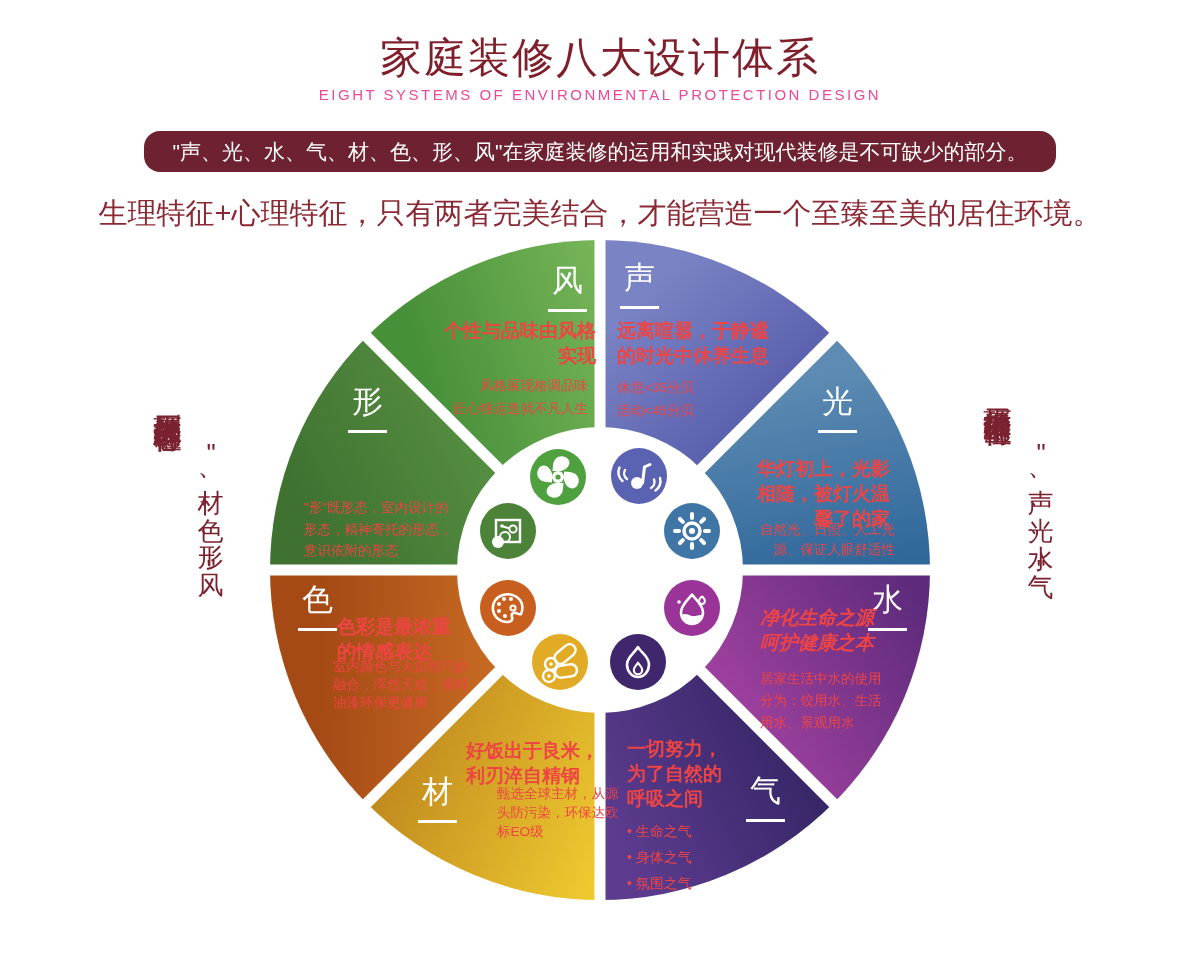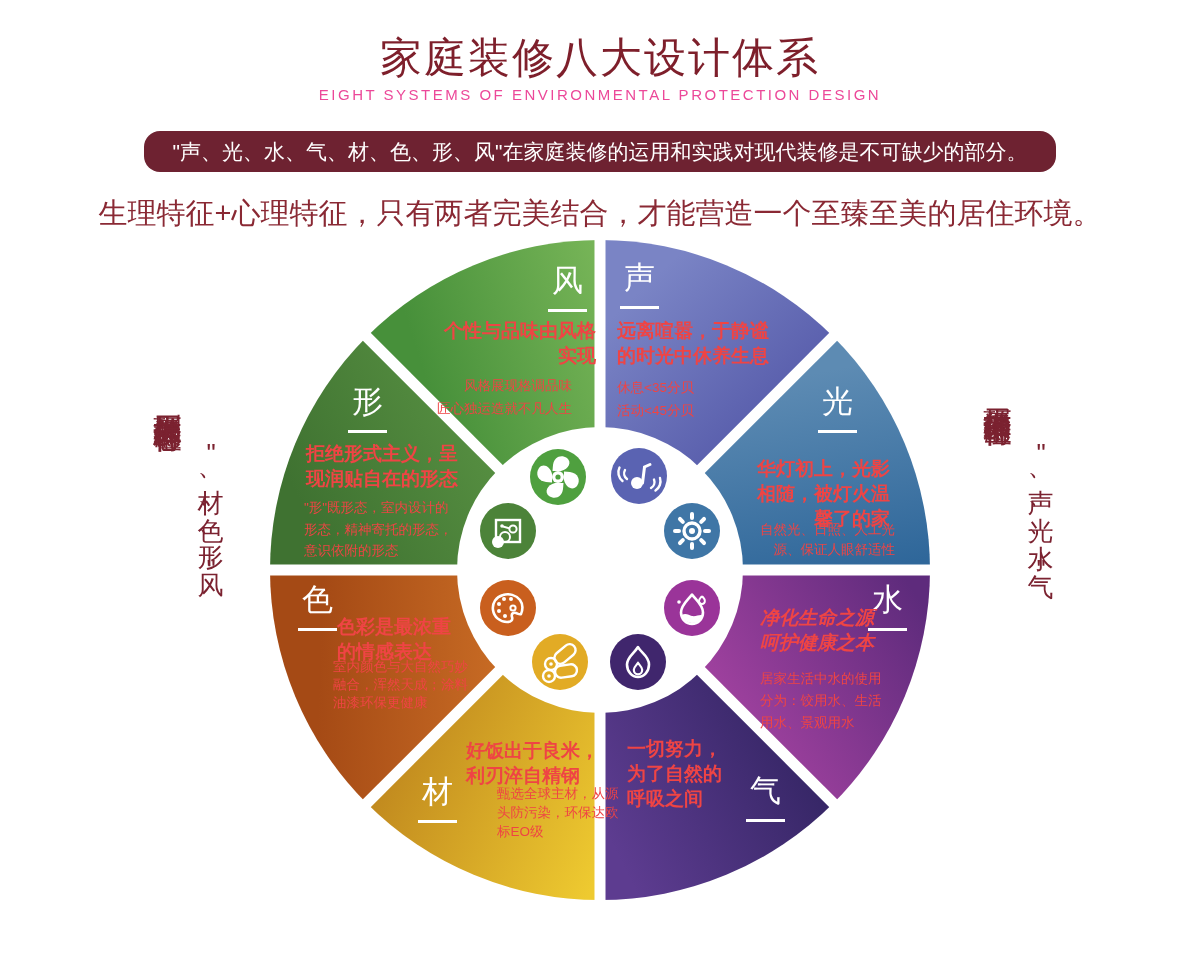--- a/index.html
+++ b/index.html
@@ -192,21 +192,21 @@
       <line x1="-5" y1="-4.5" x2="2" y2="-2.5" stroke="#fff" stroke-width="2"></line>
       <circle cx="5" cy="-2" r="3.6" fill="none" stroke="#fff" stroke-width="2"></circle>
       <circle cx="-3" cy="6" r="5" fill="none" stroke="#fff" stroke-width="2"></circle>
       <circle cx="-10" cy="11" r="6" fill="#fff"></circle>
     </g>
   </svg>
 
   <div class="seg-title" style="left:548px; top:265px;">风</div>
   <div class="seg-text h ar" style="left:400px; top:318px; width:196px;">个性与品味由风格
 实现</div>
-  <div class="seg-text d ar" style="left:376px; top:374px; width:196px; line-height:23px;">风格展现格调品味
+  <div class="seg-text d ar" style="left:392px; top:374px; width:196px; line-height:23px;">风格展现格调品味
 匠心独运造就不凡人生</div>
 
   <div class="seg-title" style="left:620px; top:262px;">声</div>
   <div class="seg-text h" style="left:617px; top:318px; width:210px;">远离喧嚣，于静谧
 的时光中休养生息</div>
   <div class="seg-text d" style="left:617px; top:376px; width:200px; line-height:23px;">休息&lt;35分贝
 活动&lt;45分贝</div>
 
   <div class="seg-title" style="left:818px; top:386px;">光</div>
   <div class="seg-text h ar" style="left:698px; top:456px; width:192px;">华灯初上，光影
@@ -219,38 +219,39 @@
   <div class="seg-text h" style="left:760px; top:605px; width:140px;font-style:italic;">净化生命之源
 呵护健康之本</div>
   <div class="seg-text d" style="left:760px; top:668px; width:155px; line-height:22px;">居家生活中水的使用
 分为：饺用水、生活
 用水、景观用水</div>
 
   <div class="seg-title" style="left:746px; top:775px;">气</div>
   <div class="seg-text h" style="left:627px; top:736px; width:145px;">一切努力，
 为了自然的
 呼吸之间</div>
+  <div class="seg-text d" style="left:627px; top:818px; width:145px; font-size:14px; line-height:26px;">• 生命之气
+• 身体之气
+• 氛围之气</div>
 
   <div class="seg-title" style="left:418px; top:776px;">材</div>
   <div class="seg-text h" style="left:466px; top:738px; width:175px;">好饭出于良米，
 利刃淬自精钢</div>
   <div class="seg-text d" style="left:466px; top:784px; width:162px; line-height:19px;margin-left:31px;">甄选全球主材，从源
 头防污染，环保达欧
 标EO级</div>
 
   <div class="seg-title" style="left:298px; top:584px;">色</div>
   <div class="seg-text h" style="left:337px; top:614px; width:135px;">色彩是最浓重
 的情感表达</div>
   <div class="seg-text d" style="left:333px; top:658px; width:165px; line-height:18px;">室内颜色与大自然巧妙
 融合，浑然天成；涂料
 油漆环保更健康</div>
 
   <div class="seg-title" style="left:348px; top:386px;">形</div>
-  <div class="seg-text h" style="left:306px; top:441px; width:220px;">拒绝形式主义，呈
-现润贴自在的形态</div>
   <div class="seg-text d" style="left:304px; top:497px; width:205px; line-height:21.5px;">"形"既形态，室内设计的
 形态，精神寄托的形态，
 意识依附的形态</div>
 
   <div class="vnote" style="left:148px; top:392px;">则属于环保设计的心理特征</div>
   <div class="vnote vquote" style="left:194px; top:438px;">"材、色、形、风"</div>
   <div class="vnote" style="left:978px; top:386px;">属于环保设计中的生理特征</div>
   <div class="vnote vquote" style="left:1024px; top:438px;">"声、光、水、气"</div>
 
 </div>

